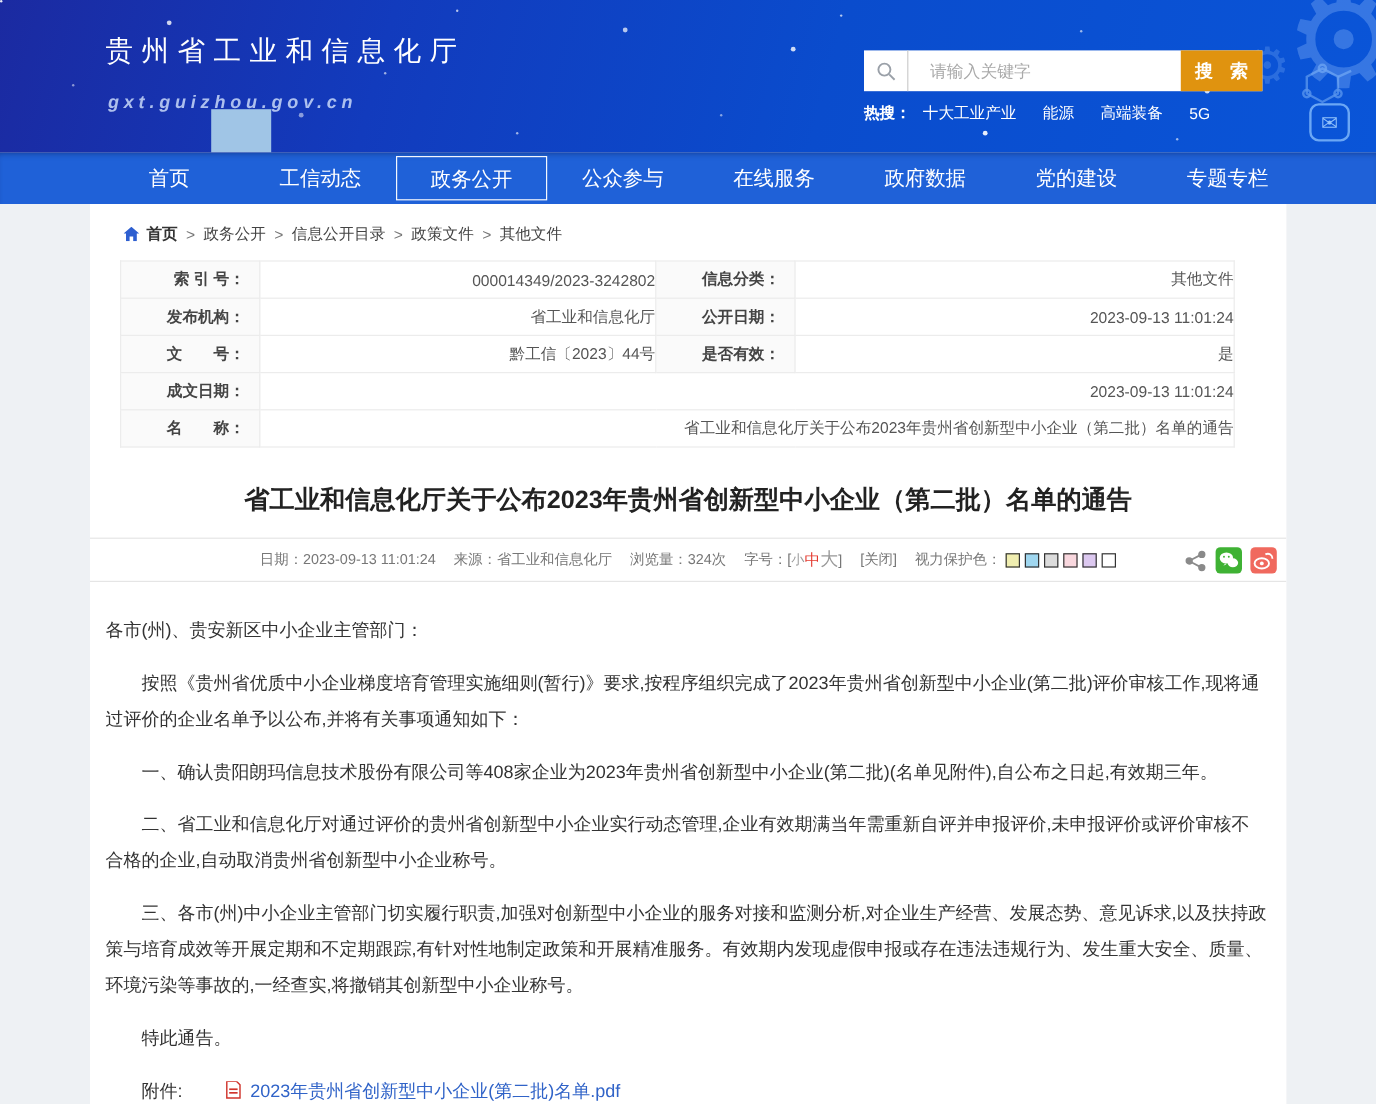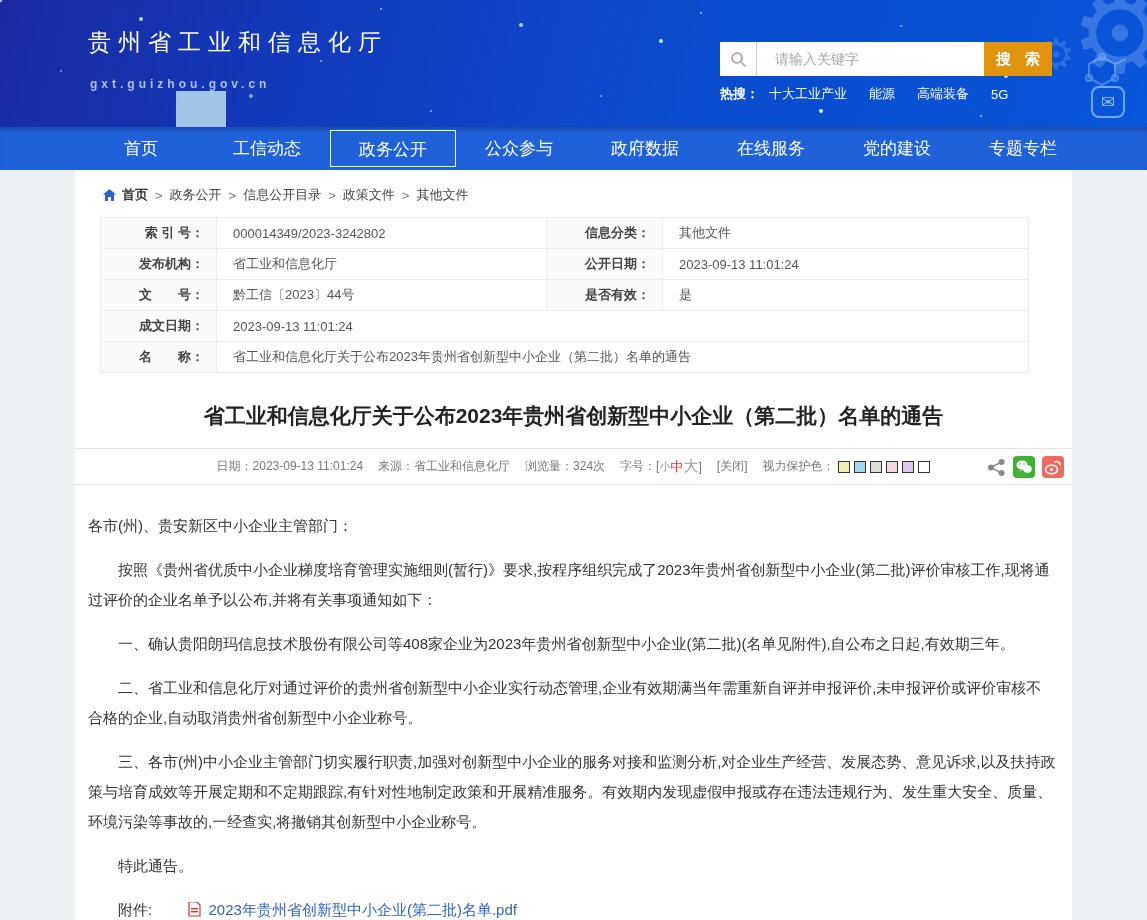--- a/index.html
+++ b/index.html
@@ -24,21 +24,21 @@
     color:rgba(120,170,245,.30); }
   .deco-molecule { position:absolute; right:18px; top:52px; opacity:.55; }
   .deco-envelope { position:absolute; right:22px; top:86px; width:34px; height:32px;
     border:2px solid rgba(140,195,255,.75); border-radius:8px; color:rgba(160,205,255,.9);
     font-size:17px; text-align:center; line-height:29px; }
   .deco-square { position:absolute; left:176px; top:91px; width:50px; height:36px;
     background:rgba(185,222,238,.85); }
   .site-title { position:absolute; left:88px; top:27px; color:#fff; font-size:23px;
     font-weight:normal; letter-spacing:7px; white-space:nowrap; }
   .site-url { position:absolute; left:90px; top:77px; color:rgba(200,216,248,.85);
-    font-size:12px; letter-spacing:4px; font-weight:bold; }
+    font-size:15px; letter-spacing:4px; font-weight:bold;font-style:italic; }
   .search { position:absolute; left:720px; top:42px; width:332px; height:34px;
     display:flex; background:#fff; }
   .s-icon { width:36px; display:flex; align-items:center; justify-content:center; }
   .s-input { flex:1; border:none; outline:none; font-size:14px; color:#333;
     border-left:1px solid #ccc; padding-left:18px; background:transparent;
     font-family:"Liberation Sans","DejaVu Sans",sans-serif; }
   .s-input::placeholder { color:#a9a9a9; }
   .s-btn { width:68px; border:none; background:#e0930f; color:#fff; font-size:15px;
     font-weight:bold; letter-spacing:5px; cursor:pointer; padding-left:5px;
     font-family:"Liberation Sans","DejaVu Sans",sans-serif; }
@@ -64,21 +64,21 @@
   .bc { color:#444; text-decoration:none; cursor:pointer; }
   .bc.bold { font-weight:bold; color:#333; }
   .sep { margin:0 7px; color:#777; }
 
   .meta-table { margin:13px 12px 0 25px; width:929px; border-collapse:collapse;
     table-layout:fixed; }
   .meta-table td { border:1px solid #ececec; height:31px; font-size:13px;
     vertical-align:middle; }
   .meta-table .lbl { width:116px; background:#fafafa; font-weight:bold; color:#444;
     text-align:right; padding-right:12px; white-space:nowrap; }
-  .meta-table .val { color:#555; padding-left:16px; text-align:left; }
+  .meta-table .val { color:#555; padding-left:16px; text-align:right; }
 
   .article-title { margin-top:29px; text-align:center; font-size:21px; font-weight:bold;
     color:#222; padding:0 40px; }
 
   .meta-bar { margin-top:18px; border-top:1px solid #e5e5e5; border-bottom:1px solid #e5e5e5;
     height:37px; display:flex; align-items:center; justify-content:center; gap:15px;
     font-size:12px; color:#777; position:relative; }
   .fz { display:flex; align-items:center; }
   .fz a { text-decoration:none; cursor:pointer; }
   .fz-s { font-size:11px; color:#999; }
@@ -144,22 +144,22 @@
       <a class="hot-item">高端装备</a>
       <a class="hot-item">5G</a>
     </div>
   </header>
 
   <nav class="navbar">
     <div class="nav-item">首页</div>
     <div class="nav-item">工信动态</div>
     <div class="nav-item active">政务公开</div>
     <div class="nav-item">公众参与</div>
+    <div class="nav-item">在线服务</div>
     <div class="nav-item">政府数据</div>
-    <div class="nav-item">在线服务</div>
     <div class="nav-item">党的建设</div>
     <div class="nav-item">专题专栏</div>
   </nav>
 
   <div class="main-bg">
     <main class="panel">
 
       <div class="breadcrumb">
         <svg width="13" height="12" viewBox="0 0 13 12">
           <path d="M6.5 0 L13 5.5 L11 5.5 L11 12 L8 12 L8 8 L5 8 L5 12 L2 12 L2 5.5 L0 5.5 Z" fill="#2e5fd0"></path>

